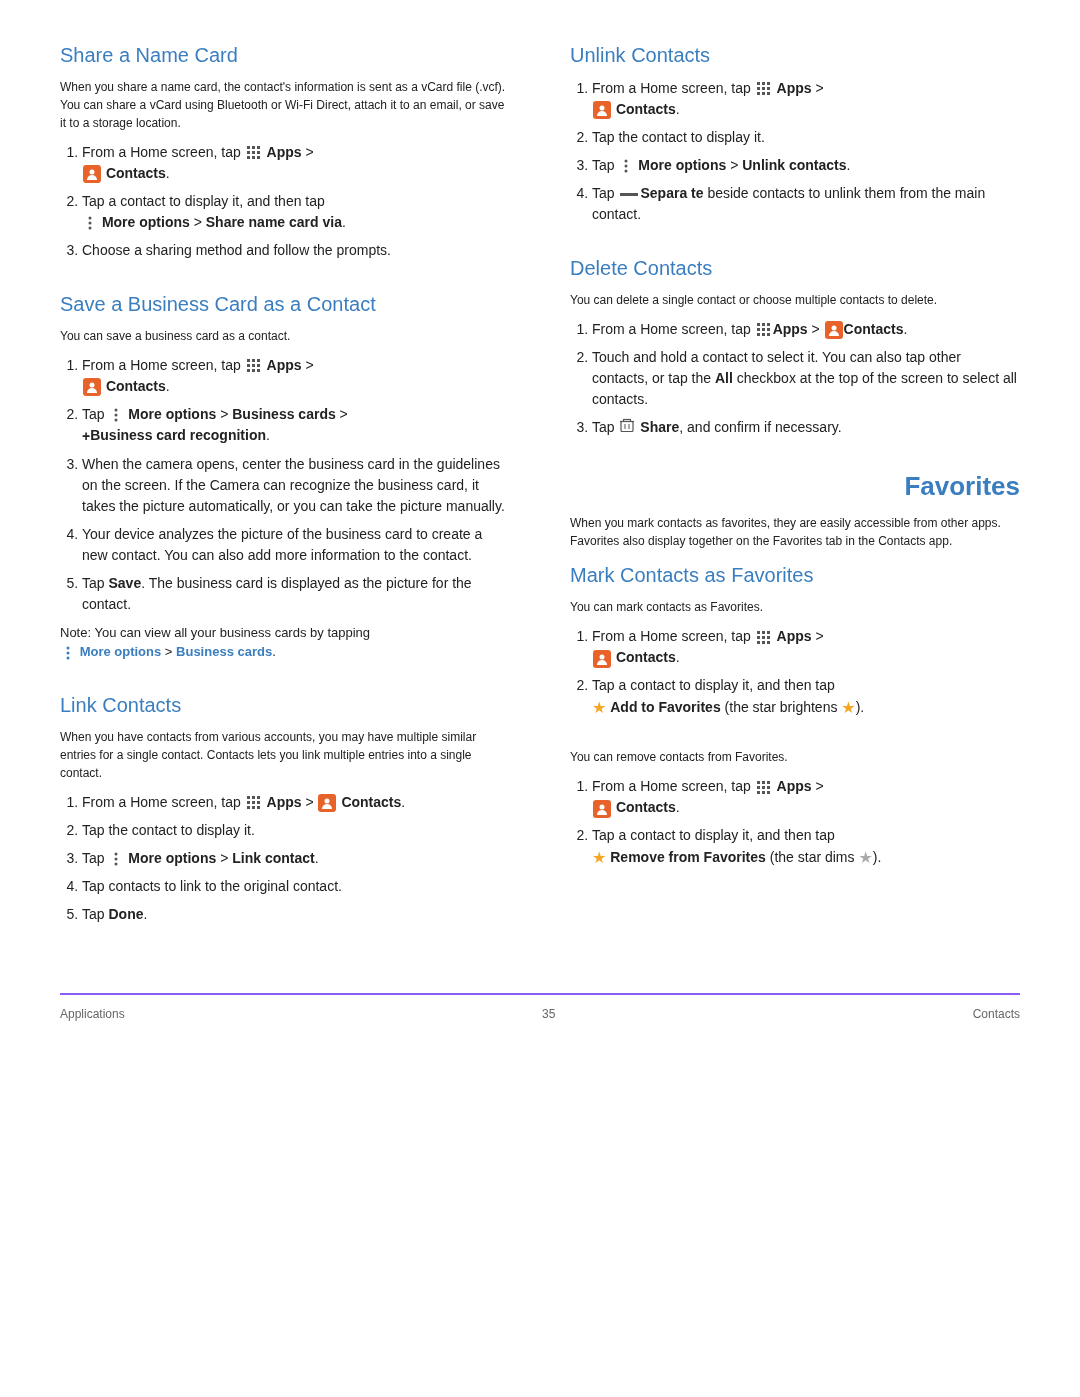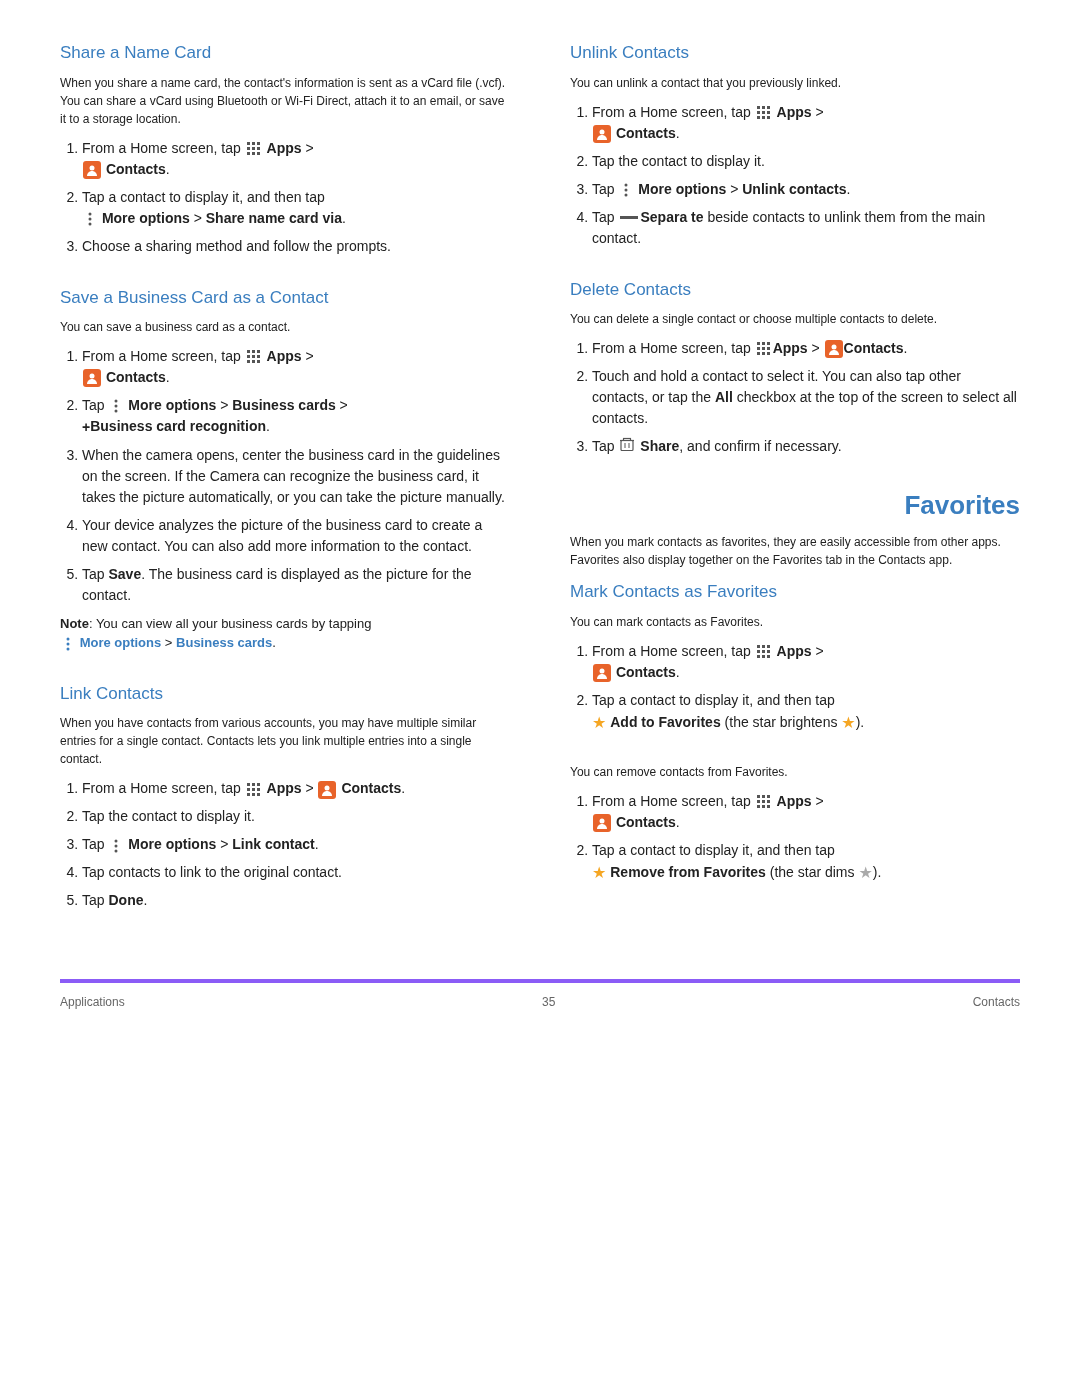--- a/index.html
+++ b/index.html
@@ -16,21 +16,21 @@
     .two-col {
       display: grid;
       grid-template-columns: 1fr 1fr;
       gap: 0 40px;
     }
     .left-col { padding-right: 10px; }
     .right-col { padding-left: 10px; }
     .section { margin-bottom: 28px; }
     .section-title {
       color: #3a7ebf;
-      font-size: 17px;
+      font-size: 20px;
       font-weight: normal;
       margin-bottom: 8px;
     }
     .favorites-title {
       color: #3a7ebf;
       font-size: 26px;
       font-weight: bold;
       margin-bottom: 8px;
       text-align: right;
     }
@@ -76,21 +76,21 @@
       color: #222;
       font-size: 14px;
     }
     .bold { font-weight: bold; }
     .note-text {
       font-size: 13px;
       color: #222;
       margin-top: 4px;
       margin-bottom: 8px;
     }
-    .note-label { font-weight: bold; }
+    .note-label { font-weight: normal; }
     .note-link { color: #3a7ebf; font-weight: bold; }
     .star-filled {
       color: #f5a623;
       font-size: 16px;
       vertical-align: middle;
     }
     .star-empty {
       color: #aaa;
       font-size: 16px;
       vertical-align: middle;
@@ -108,21 +108,21 @@
       vertical-align: middle;
       margin: 0 2px;
     }
     .favorites-section { margin-top: 10px; }
     .footer {
       display: flex;
       justify-content: space-between;
       align-items: center;
       margin-top: 40px;
       padding-top: 10px;
-      border-top: 4px solid #8b5cf6;
+      border-top: 2px solid #8b5cf6;
       font-size: 12px;
       color: #666;
     }
   </style>
 </head>
 <body>
 
 <div class="two-col">
 
   <div class="left-col">
@@ -271,21 +271,20 @@
         <li>Tap <span class="bold">Done</span>.</li>
       </ol>
     </div>
 
   </div>
 
   <div class="right-col">
 
     <div class="section">
       <div class="section-title">Unlink Contacts</div>
-      <p class="body-text">You can unlink a contact that you previously linked.</p>
       <ol>
         <li>
           From a Home screen, tap
           <span class="apps-icon">
             <svg viewBox="0 0 16 16" fill="none" xmlns="http://www.w3.org/2000/svg">
               <rect x="1" y="1" width="3" height="3" fill="#555"></rect>
               <rect x="6" y="1" width="3" height="3" fill="#555"></rect>
               <rect x="11" y="1" width="3" height="3" fill="#555"></rect>
               <rect x="1" y="6" width="3" height="3" fill="#555"></rect>
               <rect x="6" y="6" width="3" height="3" fill="#555"></rect>

